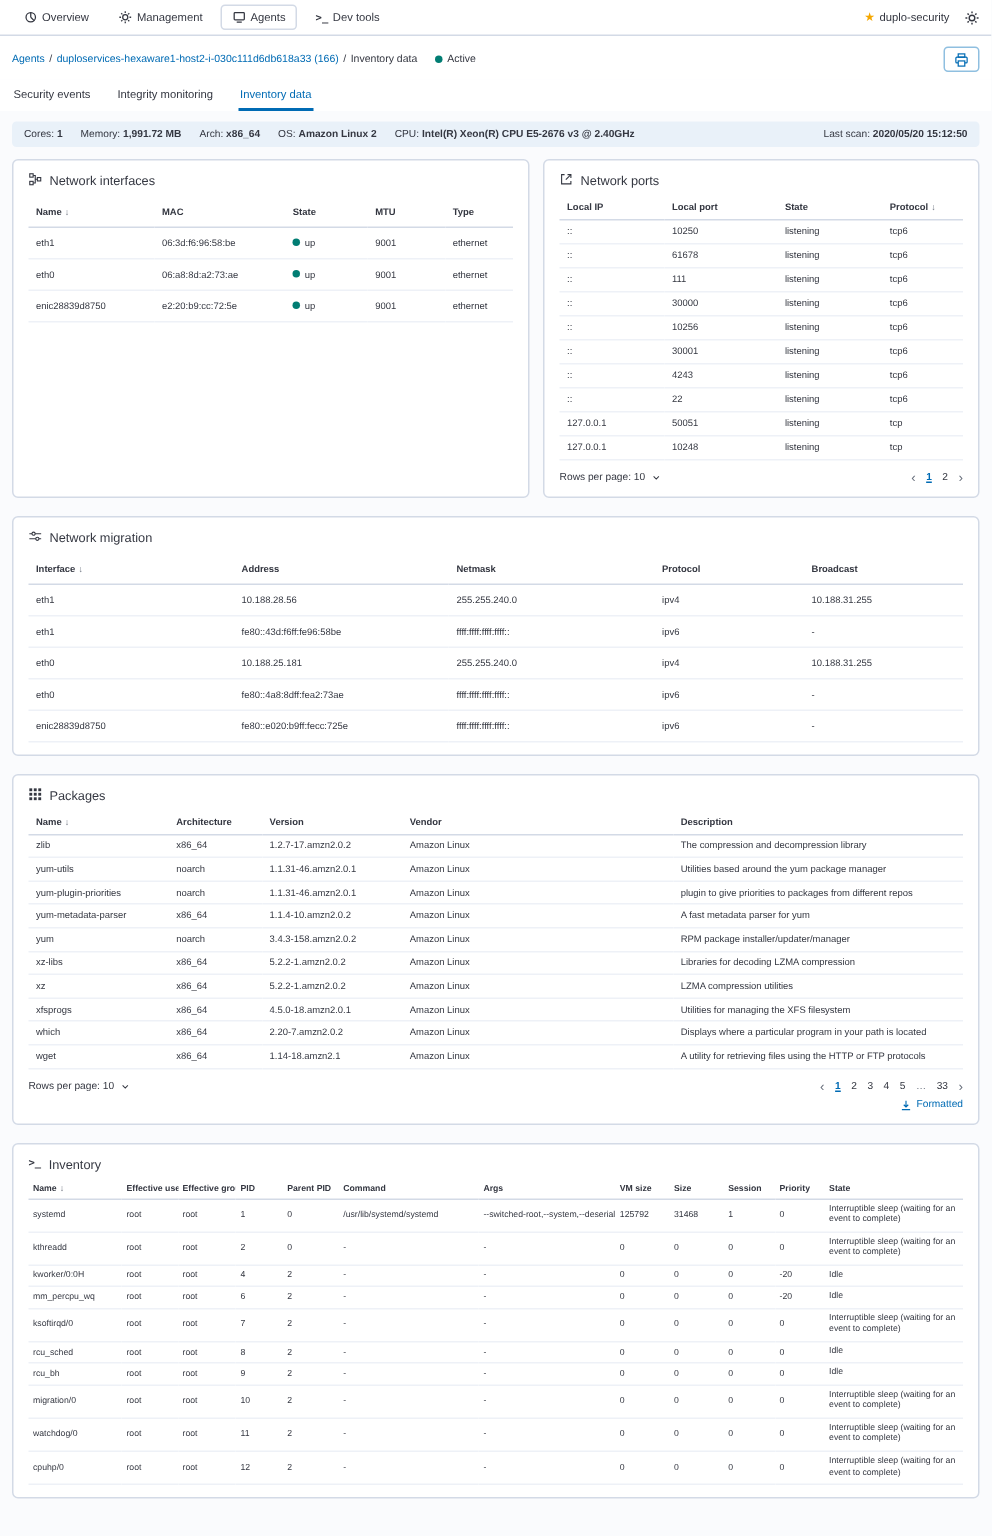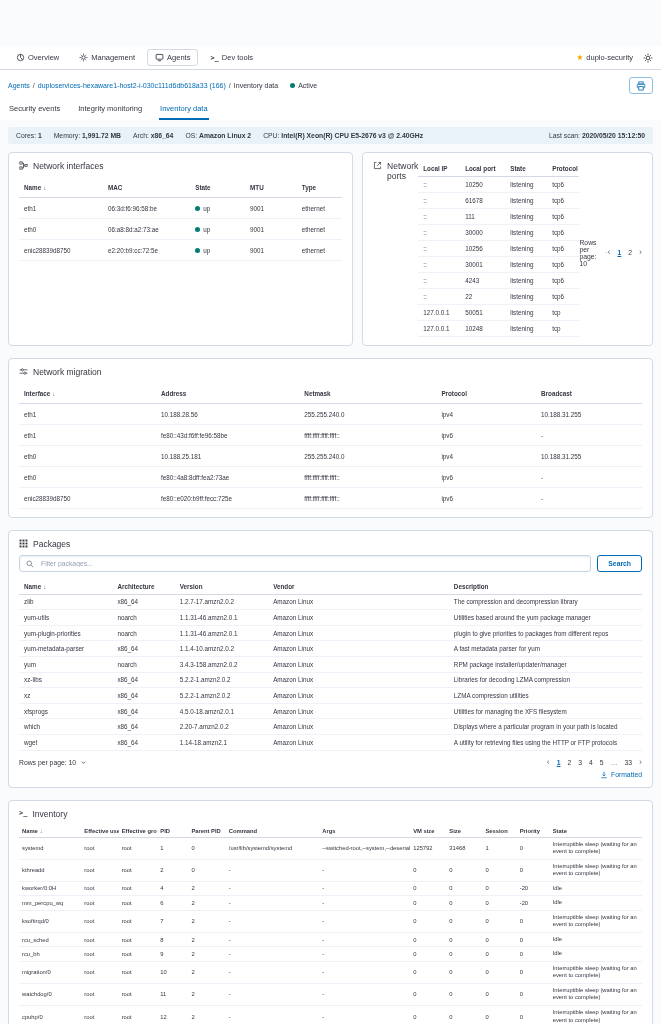--- a/index.html
+++ b/index.html
@@ -1,21 +1,21 @@
 <!DOCTYPE html>
 <html><head>
 <meta charset="utf-8">
 <style>
   * { box-sizing: border-box; }
   html,body { margin:0; padding:0; width:661px; height:1024px; overflow:hidden;
     font-family:"Liberation Sans", sans-serif; color:#343741; background:#fafbfd; }
 
   
   .topnav { display:flex; align-items:center; height:24px; padding:0 8px;
-    background:#fff; border-bottom:1px solid #D3DAE6;margin-top:46px; }
+    background:#fff; border-bottom:1px solid #D3DAE6; }
   .nav-item { display:flex; align-items:center; gap:3px; font-size:7.5px;
     padding:3px 7px; margin-right:4px; color:#343741; cursor:pointer; border:1px solid transparent; }
   .nav-item.active { border:1px solid #D3DAE6; border-radius:3px; background:#fff; }
   .nicon { display:inline-flex; align-items:center; }
   .devtools-glyph { font-family:"DejaVu Sans Mono", monospace; font-size:7px; font-weight:700; }
   .nav-right { margin-left:auto; display:flex; align-items:center; gap:10px; }
   .tenant { display:flex; align-items:center; gap:3px; font-size:7.5px; }
   .star { color:#F5A700; font-size:8px; }
 
   
@@ -41,21 +41,21 @@
     padding:5px 8px; font-size:6.8px; }
   .pairs { display:flex; gap:12px; align-items:center; }
   .pair .lbl { color:#343741; }
   .pair .val, .lastscan .val { font-weight:700; }
   .lastscan { margin-left:auto; white-space:nowrap; }
 
   .panel { background:#fff; border:1px solid #D3DAE6; border-radius:4px; padding:8px 10px; margin-top:12px; }
   .row1 { display:flex; gap:9px; margin-top:8px; align-items:stretch; }
   .row1 .panel { margin-top:0; }
   .panel-interfaces { flex:0 0 53.5%; }
-  .panel-ports { flex:1; display:flex; flex-direction:row; }
+  .panel-ports { flex:1; display:flex; flex-direction:column; }
   .panel-title { display:flex; align-items:flex-start; gap:5px; font-size:8.5px; margin-bottom:6px; }
   .picon { display:inline-flex; align-items:center; color:#343741; }
   .proc-glyph { font-family:"DejaVu Sans Mono", monospace; font-size:7px; font-weight:700; }
 
   
   .search-row { display:flex; gap:6px; margin:2px 0 7px; align-items:center; }
   .search-box { flex:1; display:flex; align-items:center; gap:5px; border:1px solid #c9d4e2; border-radius:3px;
     height:17px; padding:0 6px; background:#fff; box-shadow: inset 0 1px 2px rgba(152,162,179,0.2); }
   .search-input { border:none; outline:none; flex:1; font-size:6.8px; color:#343741; background:transparent; }
   .search-input::placeholder { color:#98A2B3; }
@@ -458,30 +458,20 @@
               <rect x="1" y="6.3" width="3.4" height="3.4"></rect>
               <rect x="6.3" y="6.3" width="3.4" height="3.4"></rect>
               <rect x="11.6" y="6.3" width="3.4" height="3.4"></rect>
               <rect x="1" y="11.6" width="3.4" height="3.4"></rect>
               <rect x="6.3" y="11.6" width="3.4" height="3.4"></rect>
               <rect x="11.6" y="11.6" width="3.4" height="3.4"></rect>
             </g>
           </svg>
       </span>
       <span>Packages</span>
-    </div>
-    <div class="search-row">
-      <div class="search-box">
-        <svg width="8" height="8" viewBox="0 0 16 16">
-            <circle cx="6.5" cy="6.5" r="4.5" fill="none" stroke="#69707D" stroke-width="1.5"></circle>
-            <line x1="10.3" y1="10.3" x2="14.5" y2="14.5" stroke="#69707D" stroke-width="1.5"></line>
-          </svg>
-        <input class="search-input" type="text" placeholder="Filter packages..." style="">
-      </div>
-      <button class="search-btn">Search</button>
     </div>
     <table class="tbl t-pkg">
         <thead>
           <tr>
             <th>Name<span class="sort">↓</span></th>
             <th>Architecture</th>
             <th>Version</th>
             <th>Vendor</th>
             <th>Description</th>
           </tr>

